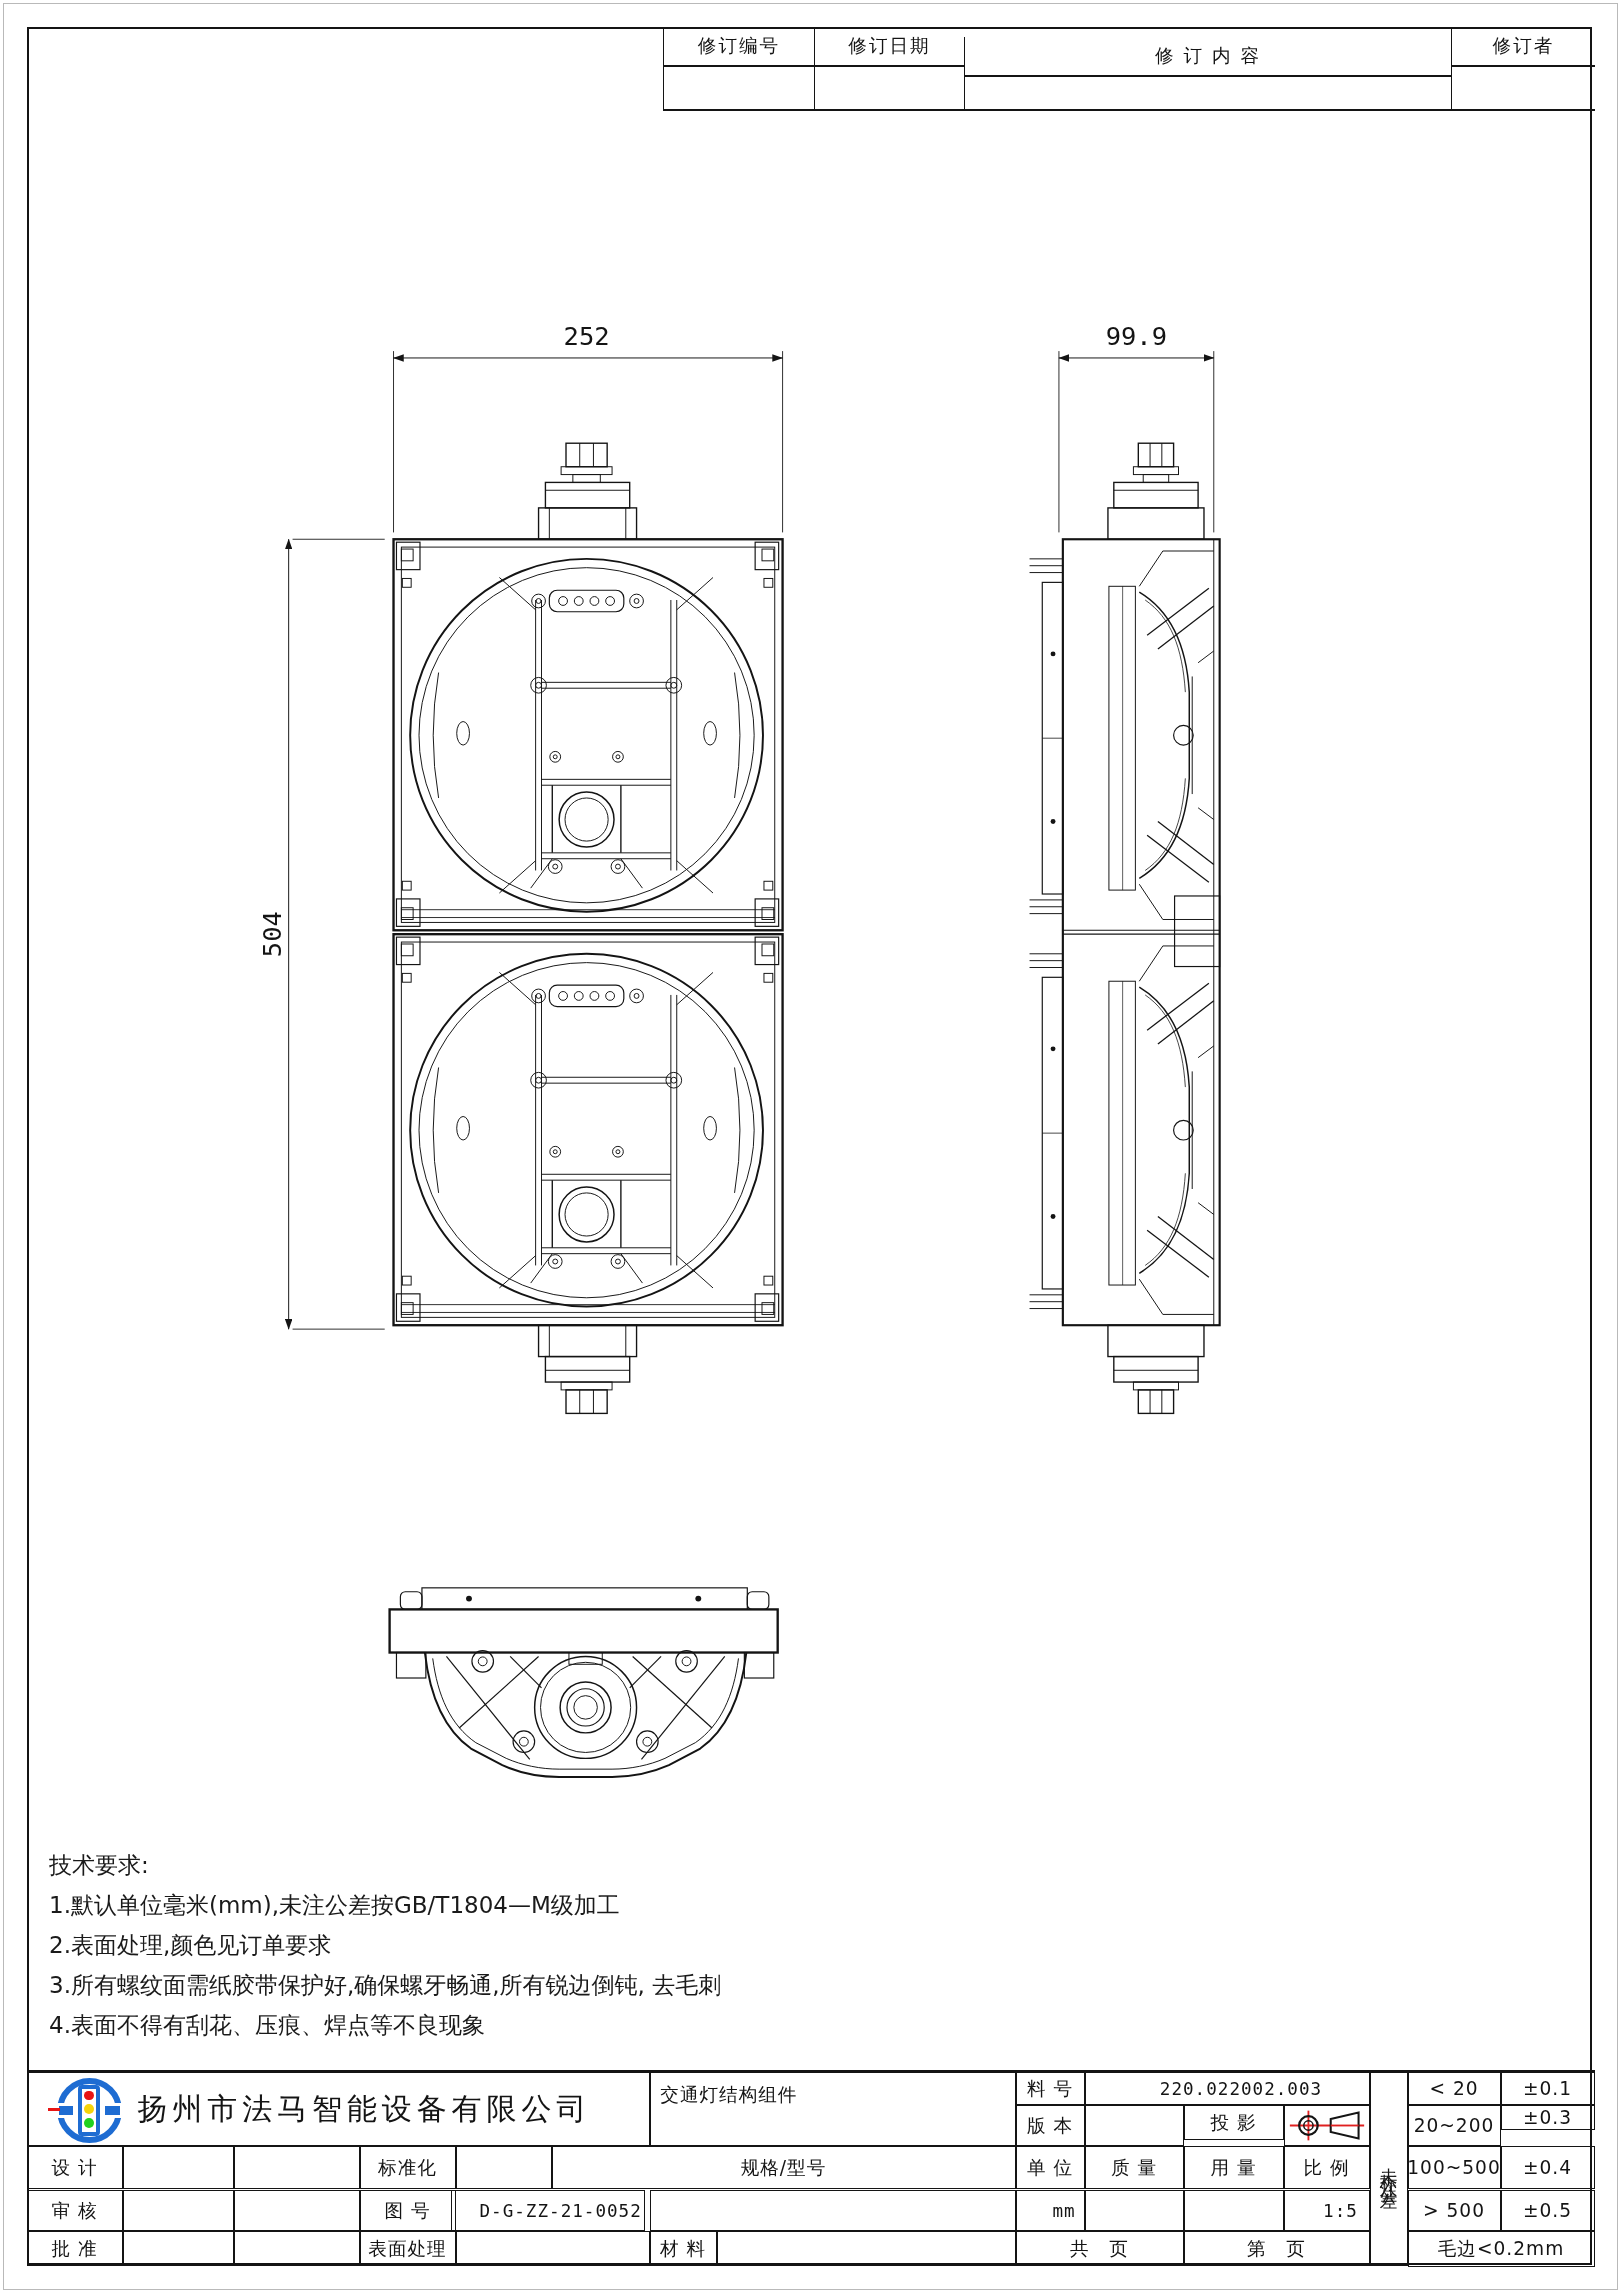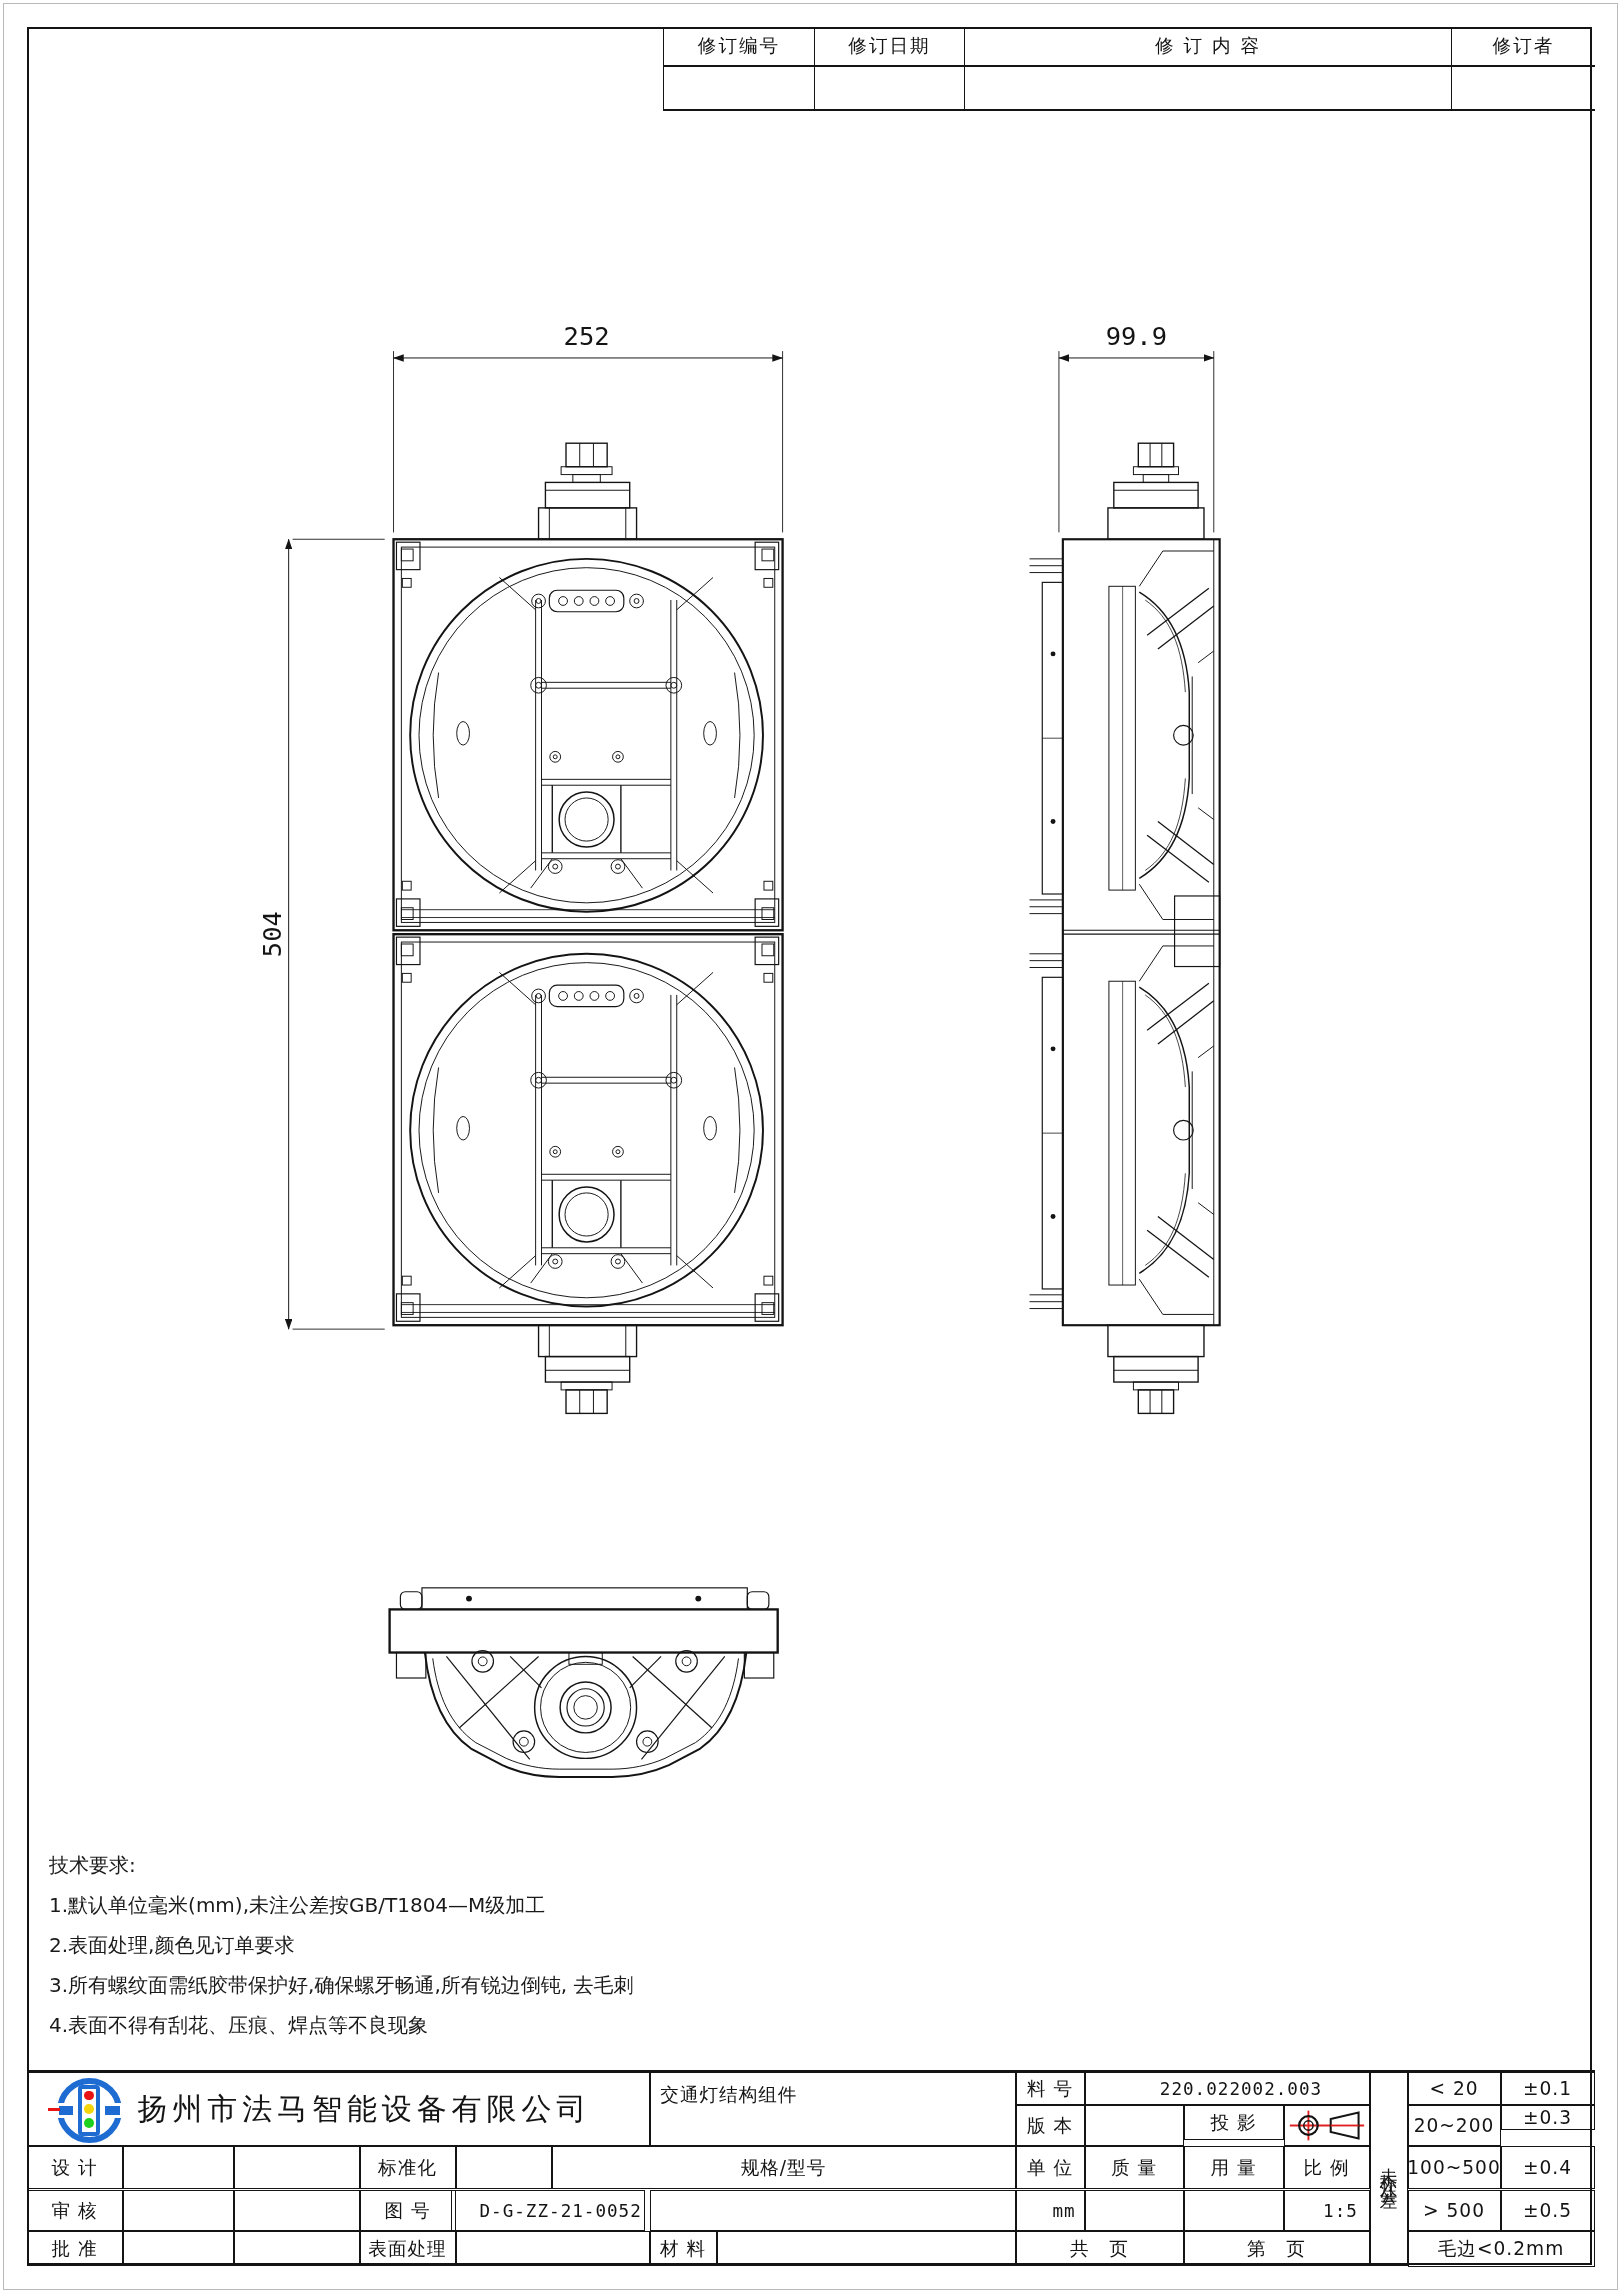--- a/index.html
+++ b/index.html
@@ -11,21 +11,21 @@
   
   .revtable{position:absolute;left:663px;top:26.5px;width:932px;height:84px;}
   .rev-cell{position:absolute;box-sizing:border-box;border-left:1.6px solid #141414;
             border-bottom:1.6px solid #141414;display:flex;align-items:center;justify-content:center;
             font-size:18.6px;letter-spacing:2px;}
   .rev-h{border-bottom:2.4px solid #141414;}
   
   .drawing{position:absolute;left:26.5px;top:111px;width:1568px;height:1959px;}
   text.dimtxt{font:26px "DejaVu Sans Mono","Liberation Mono",monospace;fill:#141414;stroke:none;}
   
-  .tech{position:absolute;left:49px;top:1845px;font-size:20px;line-height:40px;color:#1a1a1a;}
+  .tech{position:absolute;left:49px;top:1845px;font-size:23px;line-height:40px;color:#1a1a1a;}
   
   .titleblock{position:absolute;left:26.5px;top:2070px;width:1568px;height:194px;
               border-top:2.9px solid #141414;box-sizing:border-box;}
   .tb-cell{position:absolute;box-sizing:border-box;border:1px solid #141414;
            display:flex;align-items:center;justify-content:center;font-size:18.6px;letter-spacing:1px;}
   .tb-left{justify-content:flex-start;padding-left:9.8px;}
   .tb-top{align-items:flex-start;padding-top:8.8px;}
   .tb-mono{font-family:"DejaVu Sans Mono","Liberation Mono",monospace;font-size:17.6px;padding-left:28px;}
   .tb-vert{writing-mode:vertical-rl;text-orientation:upright;letter-spacing:5.9px;font-size:17.6px;}
   .company-cell{font-size:30px;letter-spacing:4.9px;}
@@ -43,21 +43,21 @@
 </head>
 <body>
 
 <div class="sheet">
   <div class="outer-border"></div>
   <div class="frame"></div>
 
   <div class="revtable">
     <div class="rev-cell rev-h" style="left:0;top:0;width:151px;height:40px;">修订编号</div>
     <div class="rev-cell rev-h" style="left:151px;top:0;width:150px;height:40px;">修订日期</div>
-    <div class="rev-cell rev-h" style="left:301px;top:0;width:487px;height:40px;">修 订 内 容</div>
+    <div class="rev-cell rev-h" style="left:301px;top:10px;width:487px;height:40px;">修 订 内 容</div>
     <div class="rev-cell rev-h" style="left:788px;top:0;width:144px;height:40px;">修订者</div>
     <div class="rev-cell" style="left:0;top:40px;width:151px;height:44px;border-bottom-width:2.4px;"></div>
     <div class="rev-cell" style="left:151px;top:40px;width:150px;height:44px;border-bottom-width:2.4px;"></div>
     <div class="rev-cell" style="left:301px;top:40px;width:487px;height:44px;border-bottom-width:2.4px;"></div>
     <div class="rev-cell" style="left:788px;top:40px;width:144px;height:44px;border-bottom-width:2.4px;"></div>
   </div>
 
   <svg class="drawing" viewBox="27 113 1600 1999" stroke="#141414" fill="none" stroke-width="1">
     <defs>
       <marker id="arr" viewBox="0 0 10 7" refX="9.5" refY="3.5" markerWidth="11" markerHeight="7.7" orient="auto-start-reverse">

